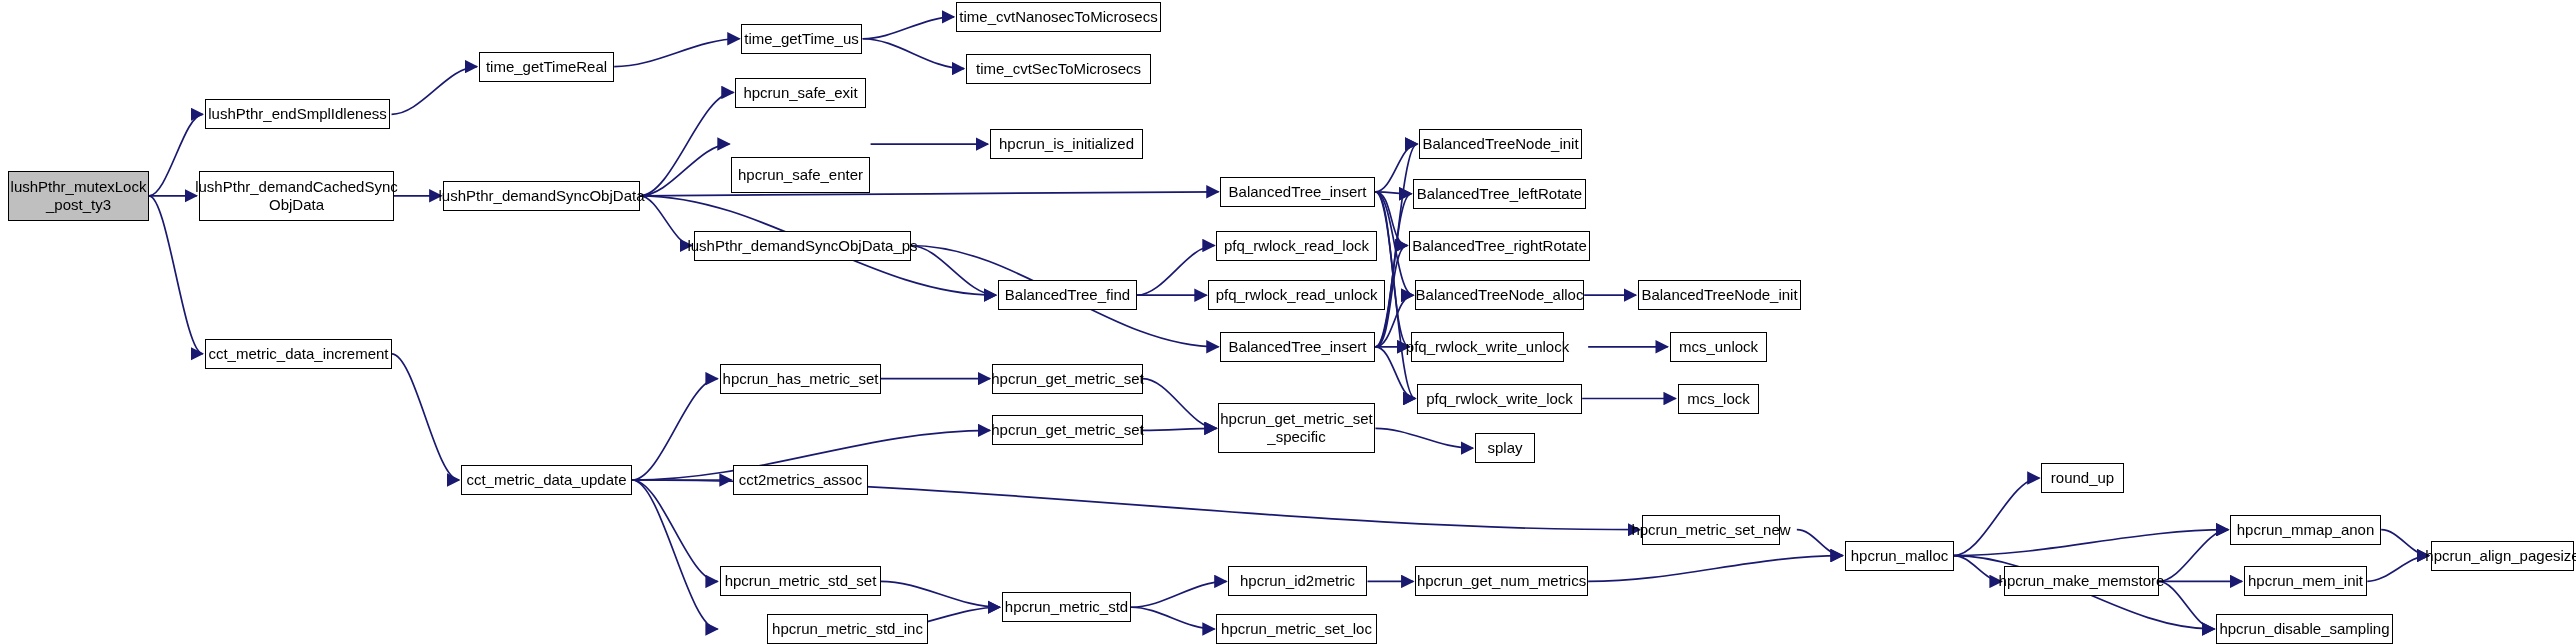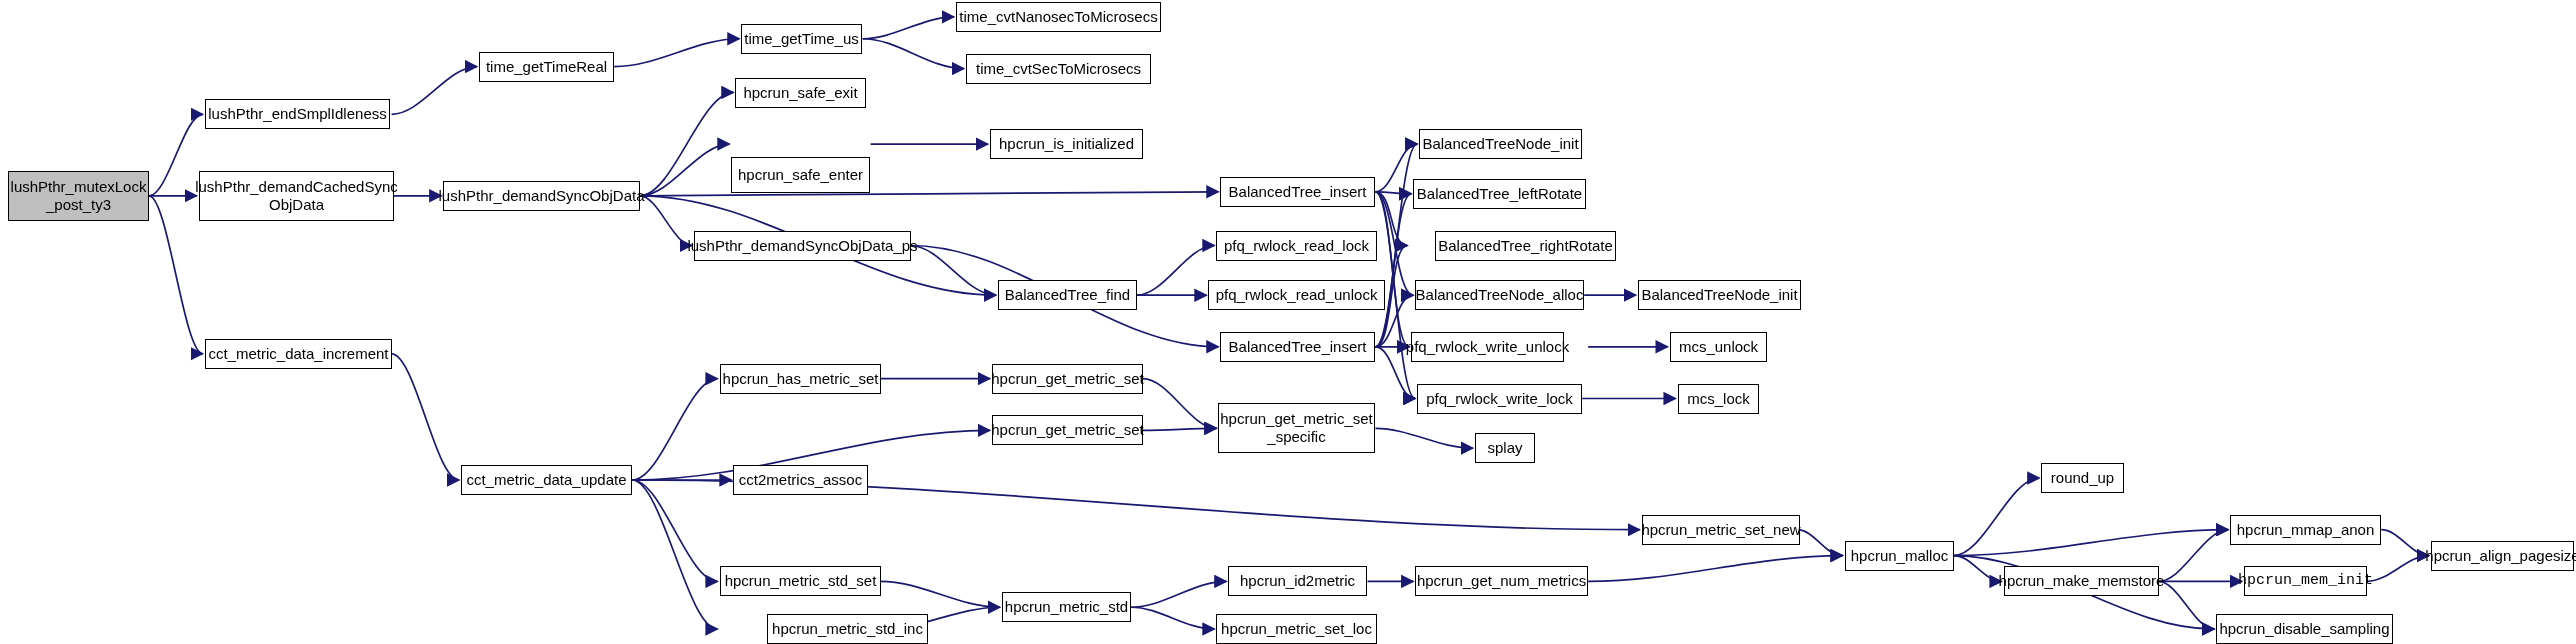--- a/index.html
+++ b/index.html
@@ -132,42 +132,42 @@
       <div class="node" style="left: 731px; top: 129px; width: 139px; height: 36px; margin-top: 28px;">hpcrun_safe_enter</div>
       <div class="node" style="left: 990px; top: 129px; width: 153px; height: 30px;">hpcrun_is_initialized</div>
       <div class="node" style="left: 694px; top: 231px; width: 217px; height: 30px;">lushPthr_demandSyncObjData_ps</div>
       <div class="node" style="left: 998px; top: 280px; width: 139px; height: 30px;">BalancedTree_find</div>
       <div class="node" style="left: 1220px; top: 177px; width: 155px; height: 30px;">BalancedTree_insert</div>
       <div class="node" style="left: 1216px; top: 231px; width: 161px; height: 30px;">pfq_rwlock_read_lock</div>
       <div class="node" style="left: 1208px; top: 280px; width: 177px; height: 30px;">pfq_rwlock_read_unlock</div>
       <div class="node" style="left: 1220px; top: 332px; width: 155px; height: 30px;">BalancedTree_insert</div>
       <div class="node" style="left: 1419px; top: 129px; width: 163px; height: 30px;">BalancedTreeNode_init</div>
       <div class="node" style="left: 1413px; top: 179px; width: 173px; height: 30px;">BalancedTree_leftRotate</div>
-      <div class="node" style="left: 1409px; top: 231px; width: 181px; height: 30px; margin-left: 26px;">BalancedTree_rightRotate</div>
+      <div class="node" style="left: 1409px; top: 231px; width: 181px; height: 30px;">BalancedTree_rightRotate</div>
       <div class="node" style="left: 1415px; top: 280px; width: 169px; height: 30px;">BalancedTreeNode_alloc</div>
       <div class="node" style="left: 1411px; top: 332px; width: 153px; height: 30px;">pfq_rwlock_write_unlock</div>
       <div class="node" style="left: 1417px; top: 384px; width: 165px; height: 30px;">pfq_rwlock_write_lock</div>
       <div class="node" style="left: 1638px; top: 280px; width: 163px; height: 30px;">BalancedTreeNode_init</div>
       <div class="node" style="left: 1670px; top: 332px; width: 97px; height: 30px;">mcs_unlock</div>
       <div class="node" style="left: 1678px; top: 384px; width: 81px; height: 30px;">mcs_lock</div>
       <div class="node" style="left: 720px; top: 364px; width: 161px; height: 30px;">hpcrun_has_metric_set</div>
       <div class="node" style="left: 992px; top: 364px; width: 151px; height: 30px;">hpcrun_get_metric_set</div>
       <div class="node" style="left: 992px; top: 415px; width: 151px; height: 30px;">hpcrun_get_metric_set</div>
       <div class="node" style="left: 1218px; top: 403px; width: 157px; height: 50px;">hpcrun_get_metric_set
 _specific</div>
       <div class="node" style="left: 1475px; top: 433px; width: 60px; height: 30px;">splay</div>
       <div class="node" style="left: 461px; top: 465px; width: 171px; height: 30px;">cct_metric_data_update</div>
       <div class="node" style="left: 733px; top: 465px; width: 135px; height: 30px;">cct2metrics_assoc</div>
-      <div class="node" style="left: 1642px; top: 515px; width: 158px; height: 30px;">hpcrun_metric_set_new</div>
+      <div class="node" style="left: 1642px; top: 515px; width: 138px; height: 30px;">hpcrun_metric_set_new</div>
       <div class="node" style="left: 1845px; top: 541px; width: 109px; height: 30px;">hpcrun_malloc</div>
       <div class="node" style="left: 2041px; top: 463px; width: 83px; height: 30px;">round_up</div>
       <div class="node" style="left: 2230px; top: 515px; width: 151px; height: 30px;">hpcrun_mmap_anon</div>
       <div class="node" style="left: 2431px; top: 541px; width: 143px; height: 30px;">hpcrun_align_pagesize</div>
       <div class="node" style="left: 2004px; top: 566px; width: 155px; height: 30px;">hpcrun_make_memstore</div>
-      <div class="node" style="left: 2244px; top: 566px; width: 123px; height: 30px; font-family: Liberation Mono, monospace;">hpcrun_mem_init</div>
+      <div class="node" style="left: 2244px; top: 566px; width: 123px; height: 30px;">hpcrun_mem_init</div>
       <div class="node" style="left: 2216px; top: 614px; width: 177px; height: 30px;">hpcrun_disable_sampling</div>
       <div class="node" style="left: 720px; top: 566px; width: 161px; height: 30px;">hpcrun_metric_std_set</div>
       <div class="node" style="left: 720px; top: 614px; width: 161px; height: 30px; margin-left: 47px;">hpcrun_metric_std_inc</div>
       <div class="node" style="left: 1002px; top: 592px; width: 129px; height: 30px;">hpcrun_metric_std</div>
       <div class="node" style="left: 1228px; top: 566px; width: 139px; height: 30px;">hpcrun_id2metric</div>
       <div class="node" style="left: 1415px; top: 566px; width: 173px; height: 30px;">hpcrun_get_num_metrics</div>
       <div class="node" style="left: 1216px; top: 614px; width: 161px; height: 30px;">hpcrun_metric_set_loc</div>
     </div>
 </div>
 

